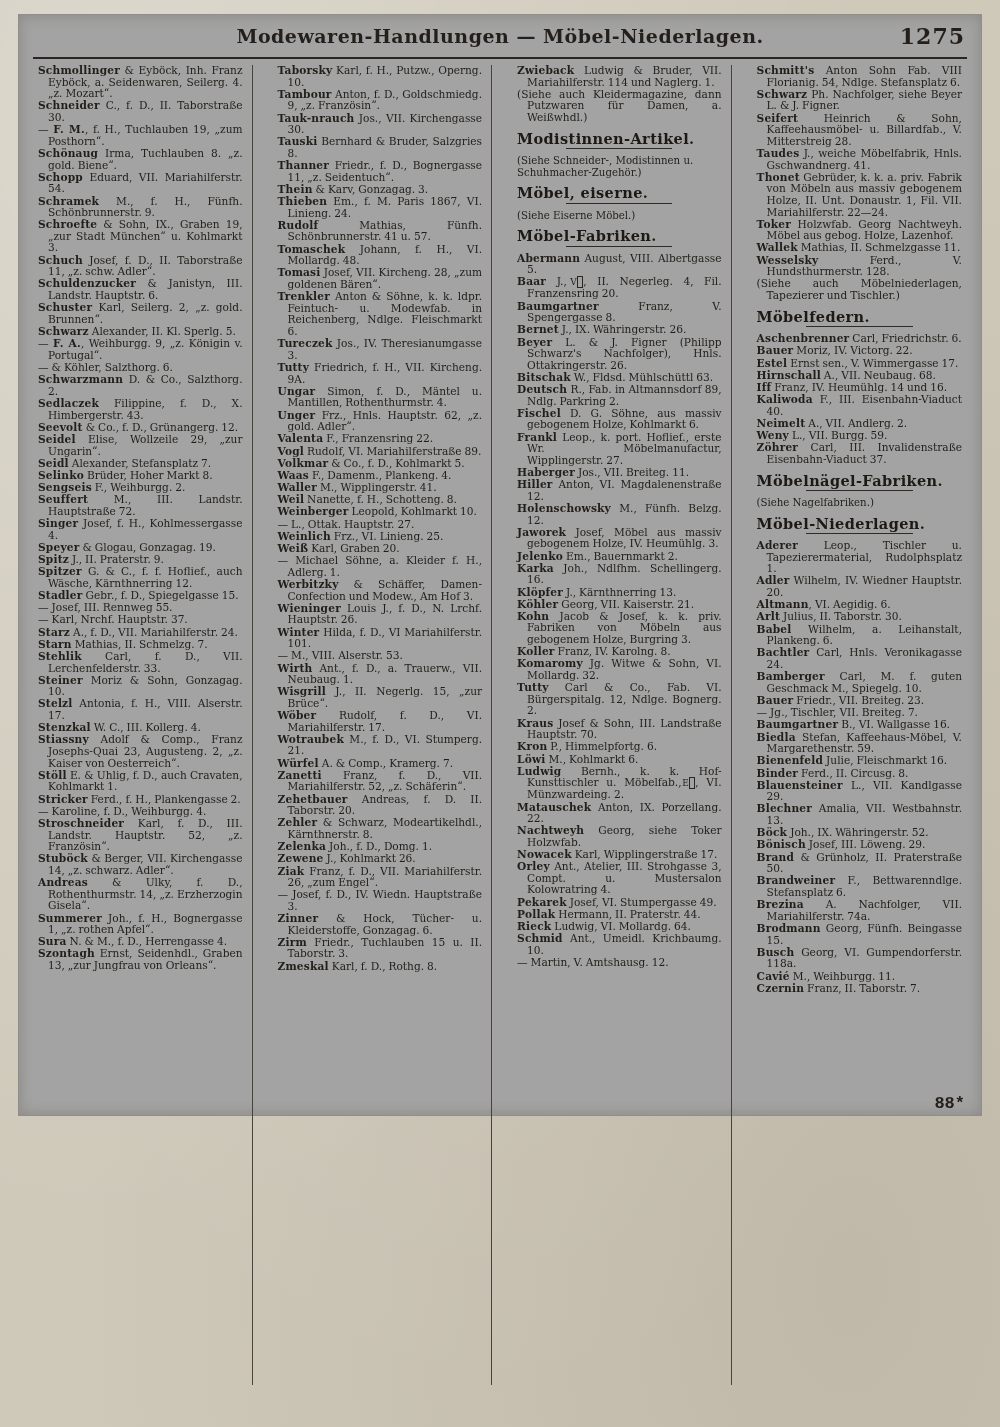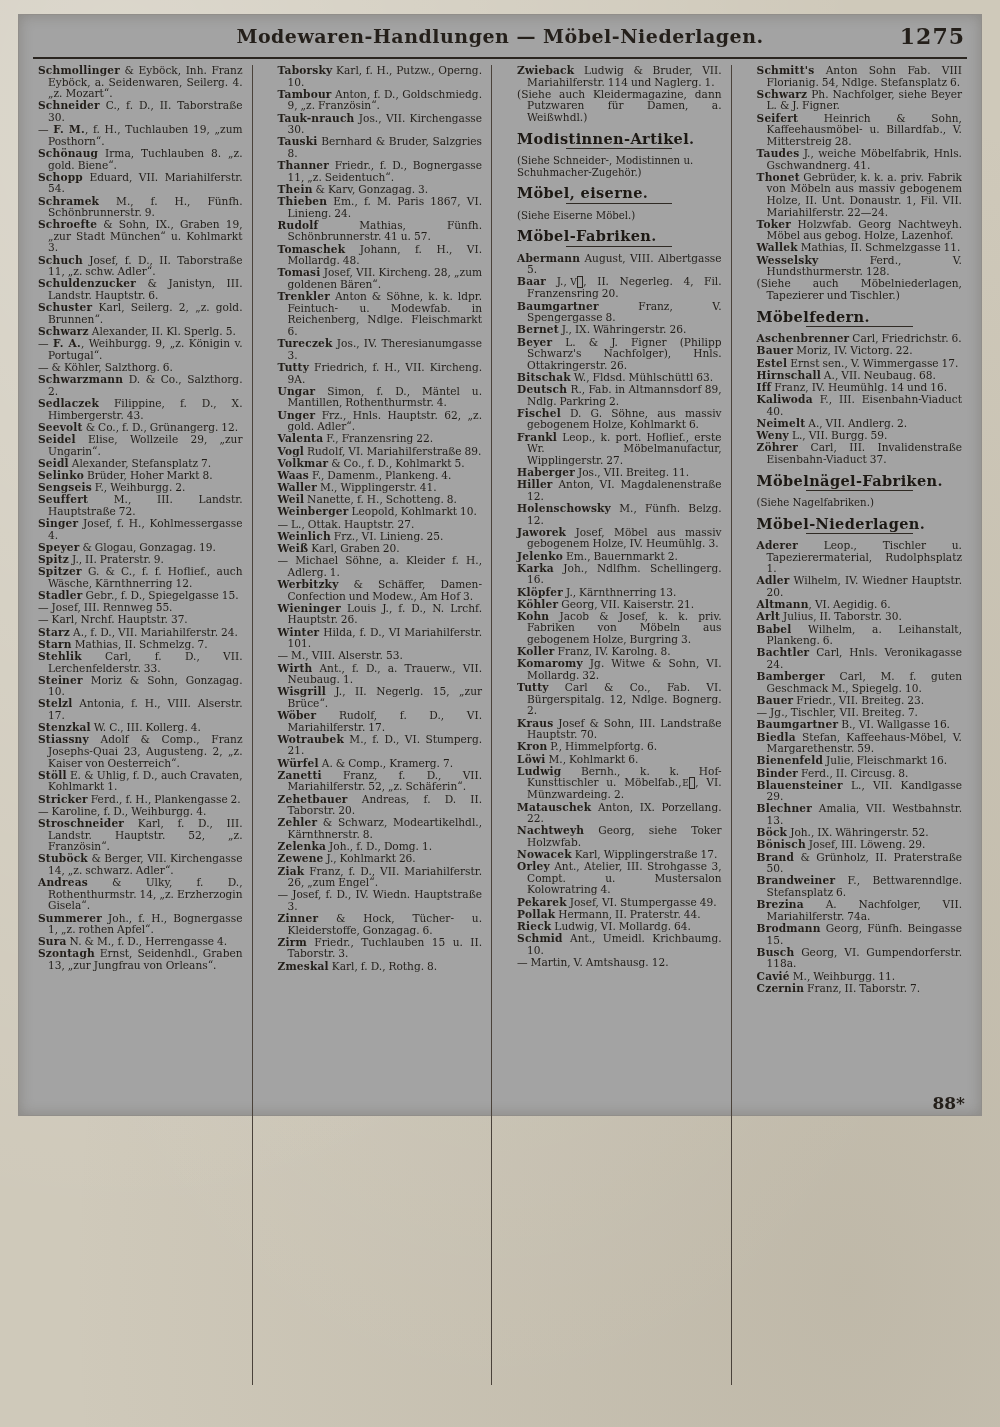--- a/index.html
+++ b/index.html
@@ -103,21 +103,21 @@
   .rule{
     width:52%;
     margin:2px auto 6px auto;
     border-top:1px solid #2f2a24;
   }
   .dash{padding-left:10px;text-indent:-10px;}
   
   .footer{
     position:absolute;
     right:16px;bottom:2px;
-    font-size:17px;font-weight:700;color:#241f1a;
+    font-size:17px;font-weight:700;color:#241f1a;font-family:Liberation Mono, monospace;
   }
   .boxchar{
     display:inline-block;
     border:1px solid #2a2520;
     padding:0 2px;
     line-height:10px;
     font-size:9px;
   }
 </style>
 </head>

